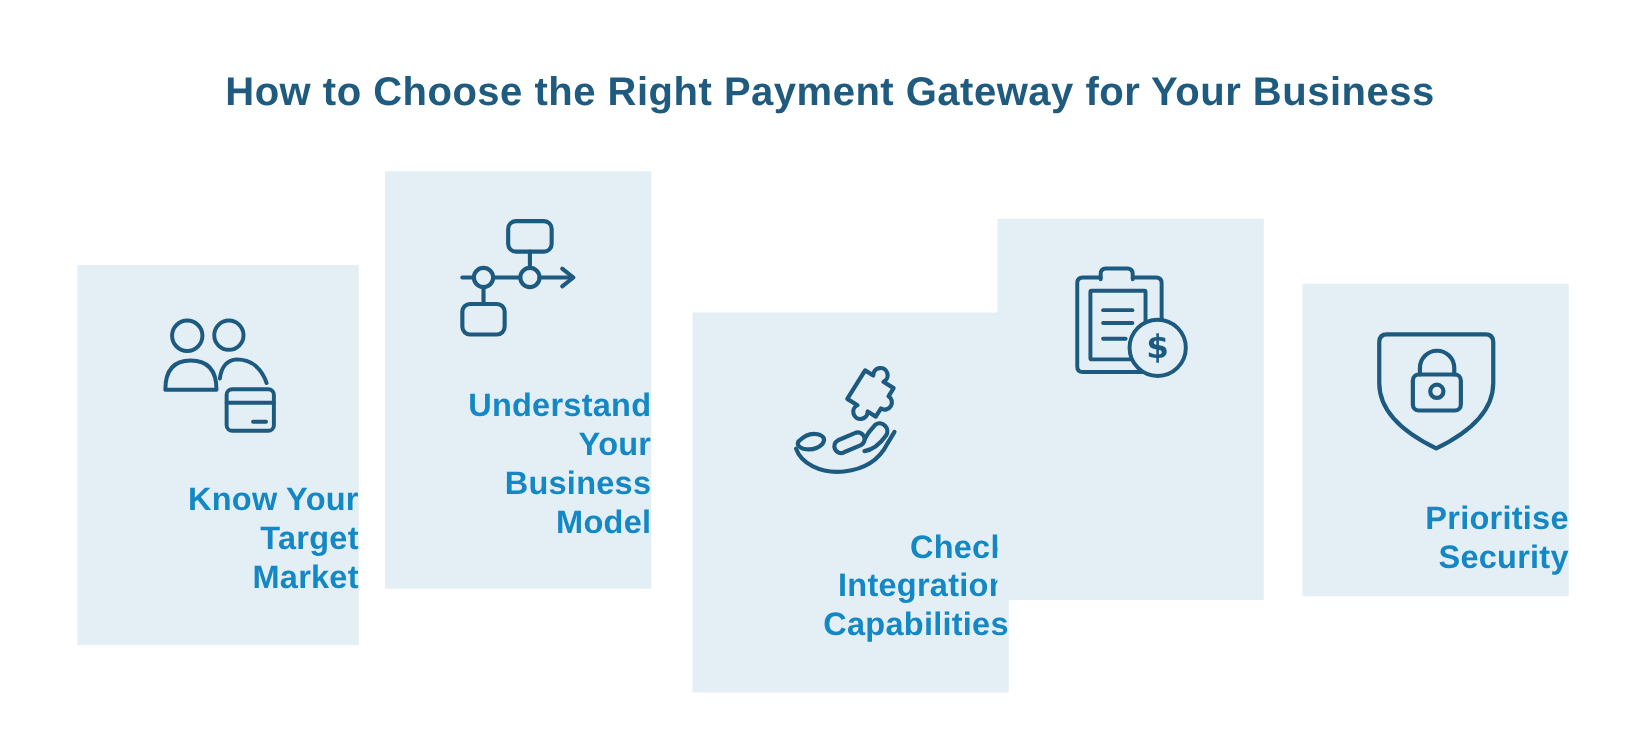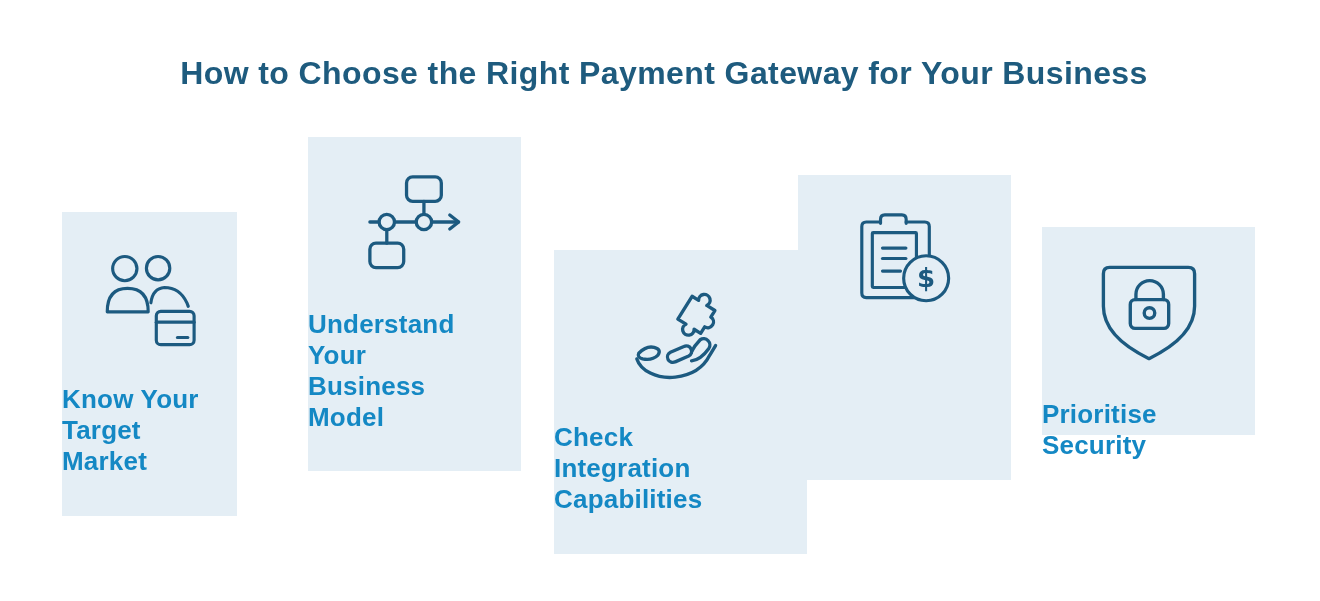--- a/index.html
+++ b/index.html
@@ -18,30 +18,30 @@
   .card {
     position: absolute;
     background: var(--card-background, #e4eef5);
   }
   .card .icon {
     position: absolute; left: 50%; transform: translateX(-50%);
     overflow: visible;
   }
   .card .label {
     position: absolute; top: 172px; left: 0; right: 0;
-    text-align: left; white-space: pre-line;
+    text-align: right; white-space: pre-line;
     font-weight: 700; font-size: 26px; line-height: 31px; letter-spacing: 0.2px;
     color: var(--label-text, #1488c4);
   }
   
-  .card-1 { left: 62px;   top: 212px; width: 175px; height: 304px; }
+  .card-1 { left: 62px;   top: 212px; width: 225px; height: 304px; }
   .card-2 { left: 308px;  top: 137px; width: 213px; height: 334px; }
   .card-3 { left: 554px;  top: 250px; width: 253px; height: 304px; }
   .card-4 { left: 798px;  top: 175px; width: 213px; height: 305px; }
-  .card-5 { left: 1042px; top: 227px; width: 213px; height: 208px; }
+  .card-5 { left: 1042px; top: 227px; width: 213px; height: 250px; }
   .card-1 .icon { top: 44px; }
   .card-2 .icon { top: 38px; }
   .card-3 .icon { top: 36px; }
   .card-4 .icon { top: 38px; }
   .card-5 .icon { top: 39px; }
   
   .icon * {
     fill: none;
     stroke: var(--icon-stroke, #1c5a80);
     stroke-width: 3.5;

